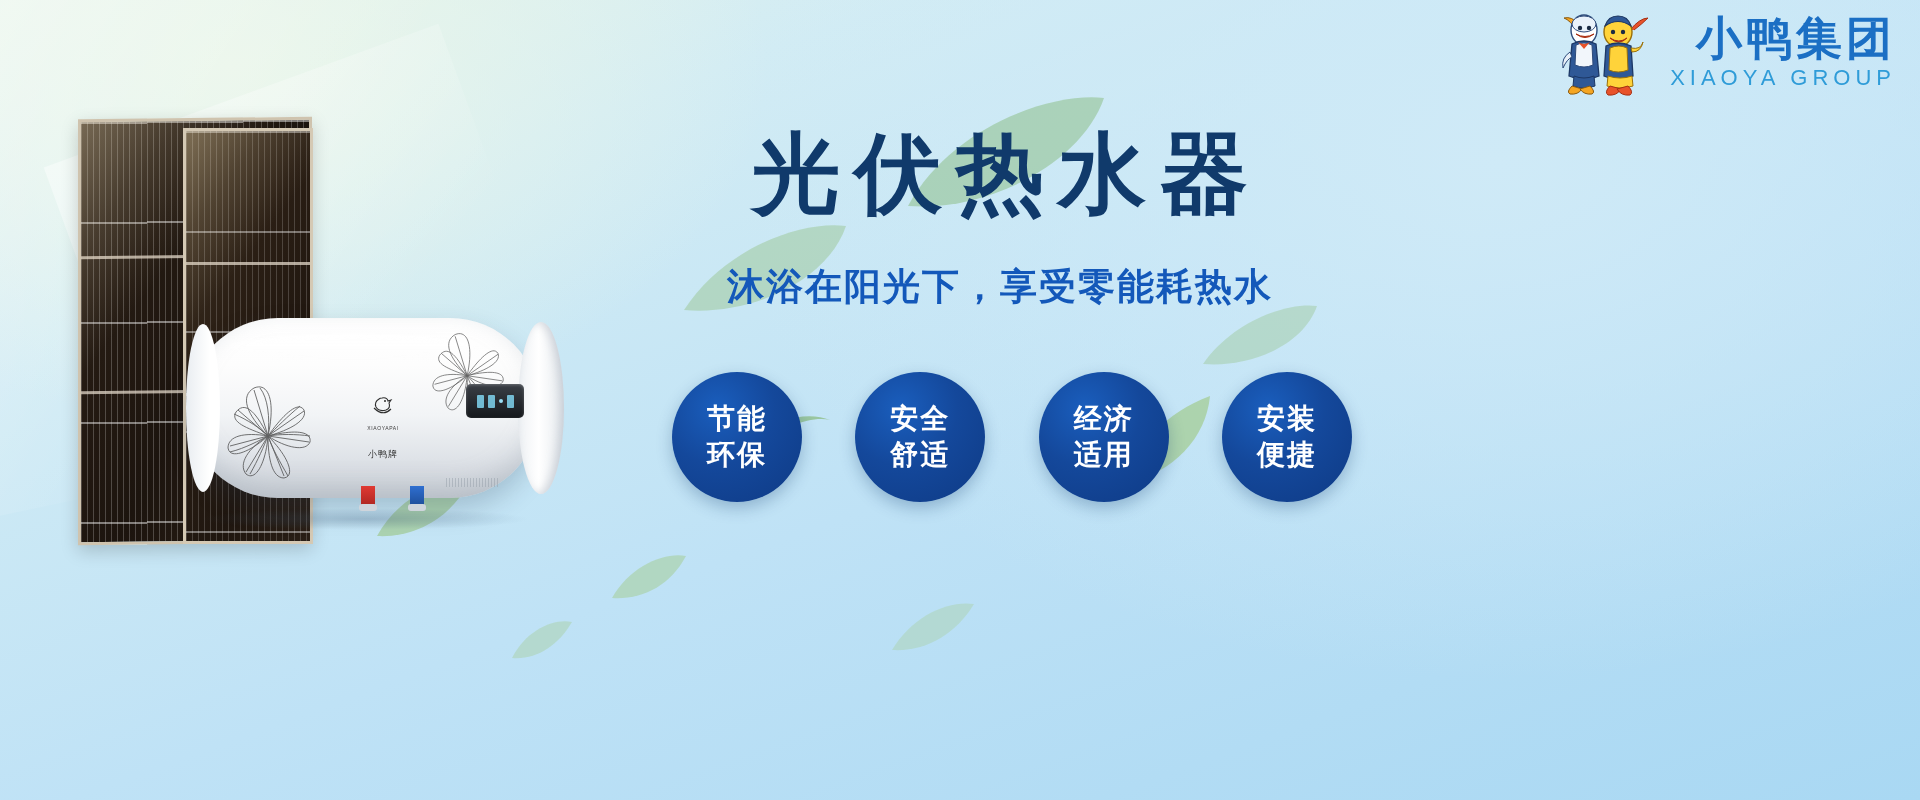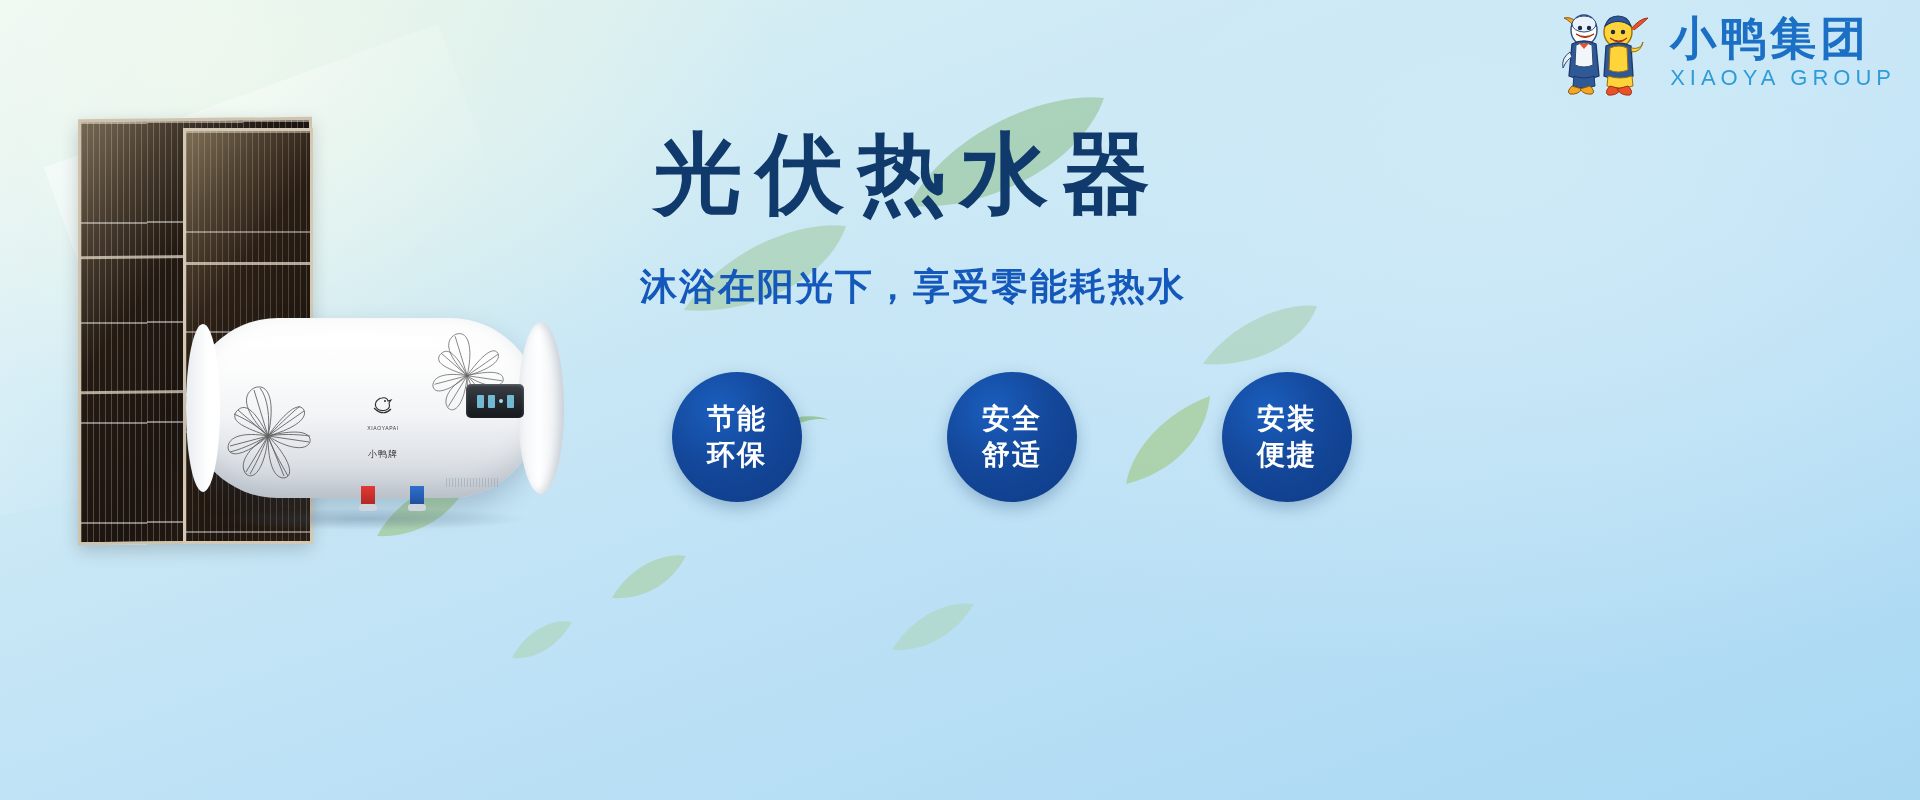--- a/index.html
+++ b/index.html
@@ -27,20 +27,21 @@
     transform:rotate(-20deg);pointer-events:none;
   }
 
   
   #logo{position:absolute;right:24px;top:4px;display:flex;align-items:center;gap:10px;}
   .duckpair{width:112px;height:96px;display:block;}
   .logo-text{display:flex;flex-direction:column;line-height:1;}
   .logo-cn{
     font-size:46px;font-weight:bold;color:#1b6fc4;letter-spacing:4px;
     font-family:"DejaVu Sans","Liberation Sans",sans-serif;
+    text-align:right;
   }
   .logo-en{
     font-size:22px;color:#2f9cd8;letter-spacing:5px;margin-top:6px;font-weight:normal;
   }
 
   
   #panel{
     position:absolute;left:78px;top:118px;width:228px;height:420px;
     transform:skewY(-0.6deg);
     background:
@@ -116,21 +117,21 @@
     position:absolute;left:200px;top:508px;width:330px;height:22px;border-radius:50%;
     background:radial-gradient(ellipse at center, rgba(60,90,120,.28), rgba(60,90,120,0) 70%);
   }
 
   
   .leaf{position:absolute;pointer-events:none;}
   .leaf svg{display:block;}
 
   
   #headline{
-    position:absolute;left:640px;top:130px;width:720px;text-align:left;
+    position:absolute;left:640px;top:130px;width:720px;text-align:center;
   }
   #title{
     font-family:"DejaVu Sans","Liberation Sans",sans-serif;
     font-size:88px;font-weight:bold;color:#103a6b;letter-spacing:14px;
     line-height:1;margin:0;white-space:nowrap;
     text-indent:14px;
   }
   #subtitle{
     margin:44px 0 16px 0;
     font-family:"DejaVu Sans","Liberation Sans",sans-serif;
@@ -335,18 +336,22 @@
   <div id="badges">
     <div class="badge">
       <span>节能</span>
       <span>环保</span>
     </div>
     <div class="badge">
       <span>安全</span>
       <span>舒适</span>
     </div>
     <div class="badge">
+      <span>经济</span>
+      <span>适用</span>
+    </div>
+    <div class="badge">
       <span>安装</span>
       <span>便捷</span>
     </div>
   </div>
 
 </div>
 
 </body></html>

